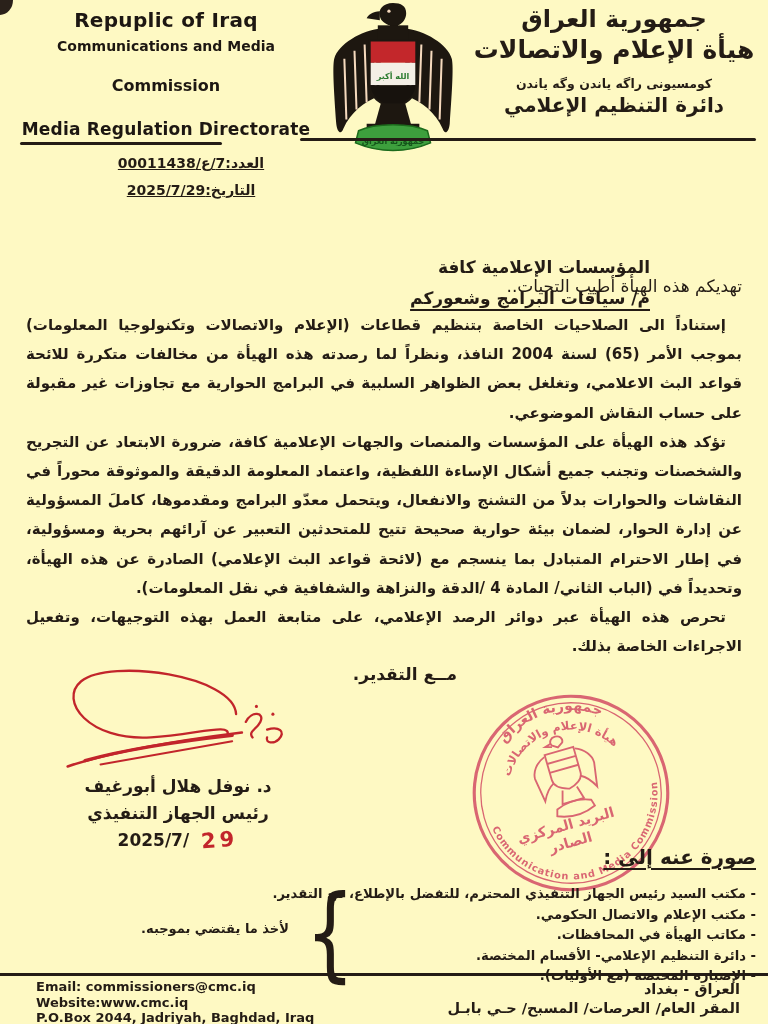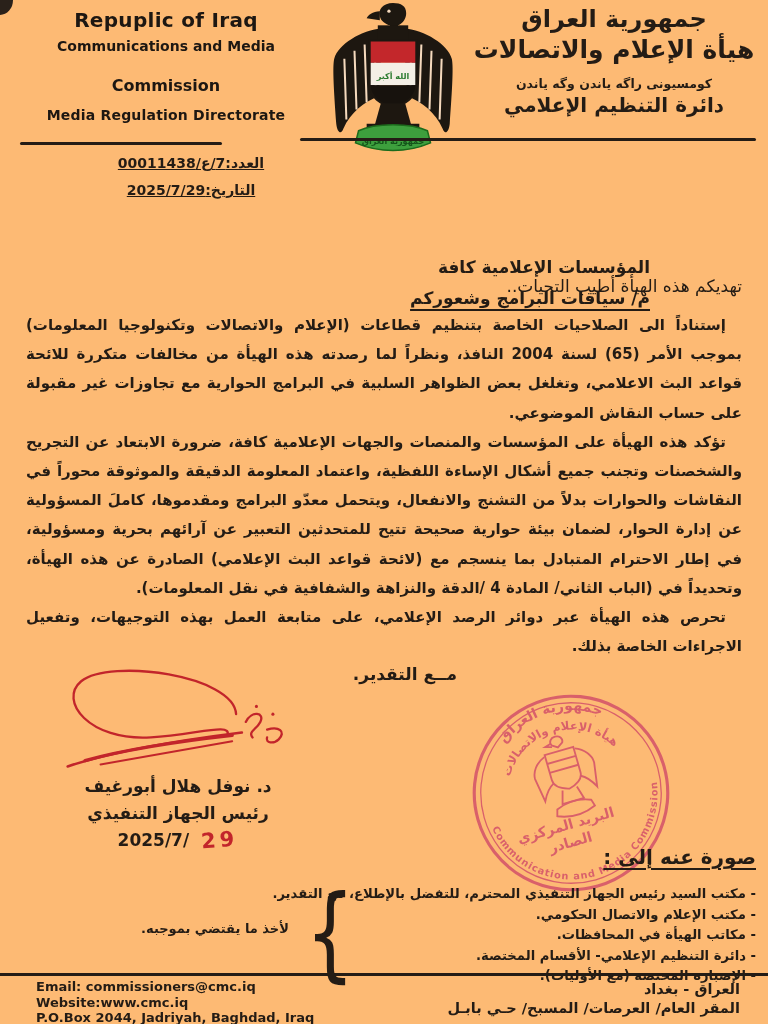--- a/index.html
+++ b/index.html
@@ -1,29 +1,29 @@
 <!DOCTYPE html>
 <html lang="ar"><head>
 <meta charset="utf-8">
 <style>
   html,body{margin:0;padding:0;}
   .page{
     position:relative;width:768px;height:1024px;overflow:hidden;
-    background:#fdba74;
+    background:#fef9c3;
     color:#241c15;
     font-family:"DejaVu Sans","Liberation Sans",sans-serif;
   }
   .abs{position:absolute;}
   .rtl{direction:rtl;unicode-bidi:plaintext;}
   
   .hdr-en{left:14px;top:8px;width:304px;text-align:center;color:#1d1712;font-weight:bold;}
   .hdr-en .l1{font-size:20px;line-height:24px;letter-spacing:.3px;}
   .hdr-en .l2{font-size:14px;margin-top:6px;}
   .hdr-en .l3{font-size:16px;margin-top:22px;}
-  .hdr-en .l4{font-size:14px;margin-top:12px;letter-spacing:.2px;}
+  .hdr-en .l4{font-size:17px;margin-top:24px;letter-spacing:.2px;}
   .hdr-ar{right:8px;top:4px;width:292px;text-align:center;font-weight:bold;color:#241c15;}
   .hdr-ar .c1{font-size:24px;line-height:30px;}
   .hdr-ar .c2{font-size:25px;line-height:32px;}
   .hdr-ar .c3{font-size:12.5px;margin-top:10px;}
   .hdr-ar .c4{font-size:20px;margin-top:2px;}
   .rule{background:#241c15;height:3px;border-radius:2px;}
   .corner-blot{left:0;top:0;width:13px;height:15px;background:#2a211a;border-radius:0 0 100% 0;}
   
   .refblock{left:60px;top:150px;width:262px;text-align:center;font-weight:bold;font-size:14px;line-height:27px;text-decoration:underline;}
   

